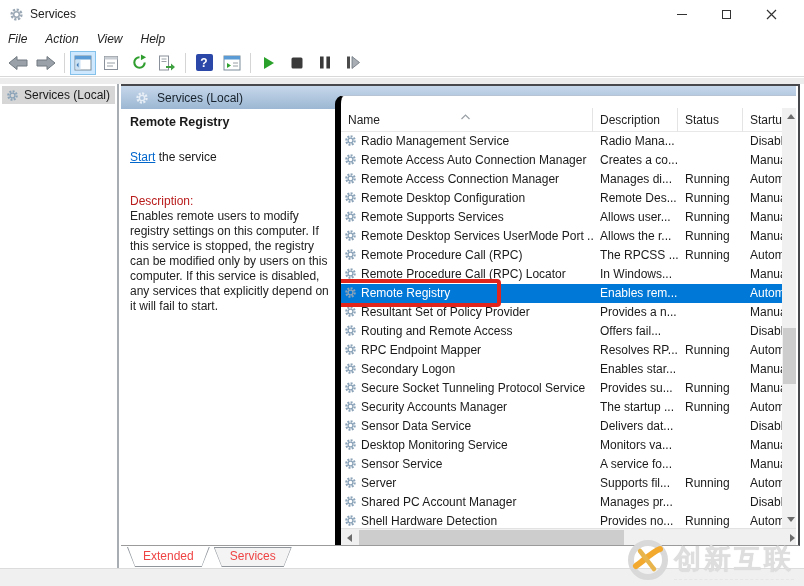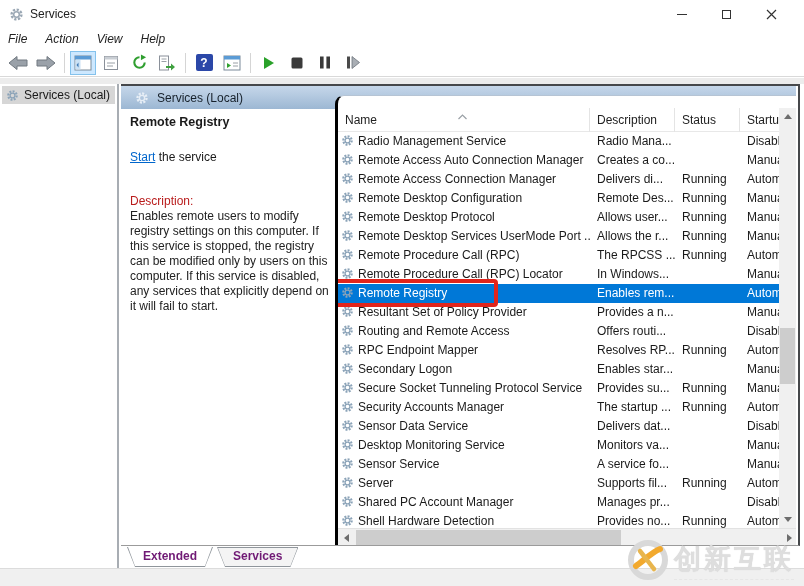--- a/index.html
+++ b/index.html
@@ -38,21 +38,21 @@
   .paneheader { position:absolute; left:0; top:0; width:675px; height:23px; background:linear-gradient(#c6d7ea,#9cb7d3); display:flex; align-items:center; gap:8px; padding-left:14px; color:#17212b; }
 
   .descpane { position:absolute; left:9px; top:29px; width:206px; }
   .svc-title { font-weight:bold; font-size:12.5px; margin-bottom:21px; }
   .startline { margin-bottom:30px; }
   .startlink { color:#0066cc; text-decoration:underline; cursor:pointer; }
   .desclabel { margin-bottom:1px; color:#b91c1c; }
   .desctext { line-height:15px; color:#222; }
 
   
-  .listpanel { position:absolute; left:214px; top:9px; width:461px; height:450px; background:#fff; border-left:3px solid #000000; border-top:1px solid #b6c4d4; border-radius:9px 0 0 0; overflow:hidden; }
+  .listpanel { position:absolute; left:214px; top:9px; width:461px; height:450px; background:#fff; border-left:6px solid #000000; border-top:1px solid #b6c4d4; border-radius:9px 0 0 0; overflow:hidden; }
   .colheader { position:absolute; left:0; top:12px; width:461px; height:24px; border-bottom:1px solid #e8e8e8; }
   .col { position:absolute; top:0; height:24px; display:flex; align-items:center; padding-left:7px; color:#222; border-right:1px solid #e4e4e4; overflow:hidden; white-space:nowrap; }
   .col-name   { left:0;     width:252px; }
   .col-desc   { left:252px; width:85px; }
   .col-status { left:337px; width:65px; }
   .col-startup{ left:402px; width:90px; border-right:none; }
   .sortmark { position:absolute; left:120px; top:1px; }
 
   .rows { position:absolute; left:0; top:36px; width:461px; }
   .lrow { position:relative; height:19px; width:461px; display:block; }
@@ -79,21 +79,21 @@
   .tri-down  { width:0; height:0; border-left:4px solid transparent; border-right:4px solid transparent; border-top:5px solid #6d6d6d; }
   .tri-left  { width:0; height:0; border-top:4px solid transparent; border-bottom:4px solid transparent; border-right:5px solid #6d6d6d; }
   .tri-right { width:0; height:0; border-top:4px solid transparent; border-bottom:4px solid transparent; border-left:5px solid #6d6d6d; }
 
   
   .tabsrow { position:absolute; left:127px; top:547px; height:20px; display:flex; }
   .tab { position:relative; height:20px; margin-right:4px; }
   .tab .shape { position:absolute; inset:0; clip-path:polygon(0 0,100% 0,calc(100% - 8px) 100%,8px 100%); background:#8f959b; }
   .tab .fill  { position:absolute; left:1px; right:1px; top:0; bottom:1px; clip-path:polygon(0 0,100% 0,calc(100% - 7px) 100%,7px 100%); background:#fff; }
   .tab.inactive .fill { background:#f4f4f4; top:1px; }
-  .tab .tlabel { position:relative; display:block; padding:2px 16px 0 16px; color:#701a75;font-weight:bold; }
+  .tab .tlabel { position:relative; display:block; padding:2px 16px 0 16px; color:#ef4444; }
 
   
   .statusbar { position:absolute; left:0; top:568px; width:804px; height:18px; background:#f0f0f0; border-top:1px solid #dcdcdc; }
 
   
   .watermark { position:absolute; right:10px; top:538px; display:flex; align-items:center; gap:4px; z-index:9; }
   .wm-text { font-size:27px; font-weight:bold; color:#dedede; letter-spacing:3px; text-shadow:0 0 1px #cfcfcf; border-bottom:1px dashed #e6e6e6; padding-bottom:2px; }
 </style>
 </head>
 <body>
@@ -276,40 +276,40 @@
     <span class="cell c-desc">Creates a co...</span>
     <span class="cell c-status"></span>
     <span class="cell c-startup">Manual</span>
   </div>
 
   <div class="lrow">
     <span class="cell c-name"><span class="gear"><svg width="13" height="13" viewBox="0 0 16 16">
                 <circle cx="8" cy="8" r="5.2" fill="none" stroke="#8ba3b8" stroke-width="2.6" stroke-dasharray="2.4 1.6"></circle>
                 <circle cx="8" cy="8" r="3" fill="none" stroke="#8ba3b8" stroke-width="1.6"></circle>
               </svg></span><span class="ntext">Remote Access Connection Manager</span></span>
-    <span class="cell c-desc">Delivers di...</span>
+    <span class="cell c-desc">Manages di...</span>
     <span class="cell c-status">Running</span>
     <span class="cell c-startup">Automatic</span>
   </div>
 
   <div class="lrow">
     <span class="cell c-name"><span class="gear"><svg width="13" height="13" viewBox="0 0 16 16">
                 <circle cx="8" cy="8" r="5.2" fill="none" stroke="#8ba3b8" stroke-width="2.6" stroke-dasharray="2.4 1.6"></circle>
                 <circle cx="8" cy="8" r="3" fill="none" stroke="#8ba3b8" stroke-width="1.6"></circle>
               </svg></span><span class="ntext">Remote Desktop Configuration</span></span>
     <span class="cell c-desc">Remote Des...</span>
     <span class="cell c-status">Running</span>
     <span class="cell c-startup">Manual</span>
   </div>
 
   <div class="lrow">
     <span class="cell c-name"><span class="gear"><svg width="13" height="13" viewBox="0 0 16 16">
                 <circle cx="8" cy="8" r="5.2" fill="none" stroke="#8ba3b8" stroke-width="2.6" stroke-dasharray="2.4 1.6"></circle>
                 <circle cx="8" cy="8" r="3" fill="none" stroke="#8ba3b8" stroke-width="1.6"></circle>
-              </svg></span><span class="ntext">Remote Desktop Protocol</span></span>
+              </svg></span><span class="ntext">Remote Supports Services</span></span>
     <span class="cell c-desc">Allows user...</span>
     <span class="cell c-status">Running</span>
     <span class="cell c-startup">Manual</span>
   </div>
 
   <div class="lrow">
     <span class="cell c-name"><span class="gear"><svg width="13" height="13" viewBox="0 0 16 16">
                 <circle cx="8" cy="8" r="5.2" fill="none" stroke="#8ba3b8" stroke-width="2.6" stroke-dasharray="2.4 1.6"></circle>
                 <circle cx="8" cy="8" r="3" fill="none" stroke="#8ba3b8" stroke-width="1.6"></circle>
               </svg></span><span class="ntext">Remote Desktop Services UserMode Port ...</span></span>
@@ -356,21 +356,21 @@
     <span class="cell c-desc">Provides a n...</span>
     <span class="cell c-status"></span>
     <span class="cell c-startup">Manual</span>
   </div>
 
   <div class="lrow">
     <span class="cell c-name"><span class="gear"><svg width="13" height="13" viewBox="0 0 16 16">
                 <circle cx="8" cy="8" r="5.2" fill="none" stroke="#8ba3b8" stroke-width="2.6" stroke-dasharray="2.4 1.6"></circle>
                 <circle cx="8" cy="8" r="3" fill="none" stroke="#8ba3b8" stroke-width="1.6"></circle>
               </svg></span><span class="ntext">Routing and Remote Access</span></span>
-    <span class="cell c-desc">Offers routi...</span>
+    <span class="cell c-desc">Offers fail...</span>
     <span class="cell c-status"></span>
     <span class="cell c-startup">Disabled</span>
   </div>
 
   <div class="lrow">
     <span class="cell c-name"><span class="gear"><svg width="13" height="13" viewBox="0 0 16 16">
                 <circle cx="8" cy="8" r="5.2" fill="none" stroke="#8ba3b8" stroke-width="2.6" stroke-dasharray="2.4 1.6"></circle>
                 <circle cx="8" cy="8" r="3" fill="none" stroke="#8ba3b8" stroke-width="1.6"></circle>
               </svg></span><span class="ntext">RPC Endpoint Mapper</span></span>
     <span class="cell c-desc">Resolves RP...</span>

